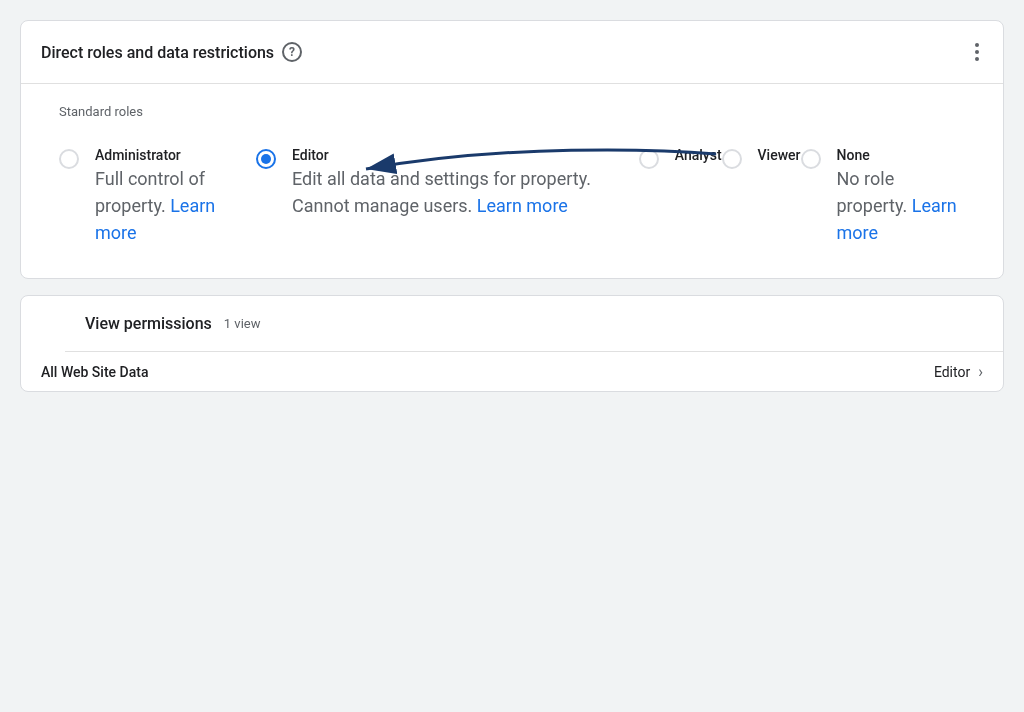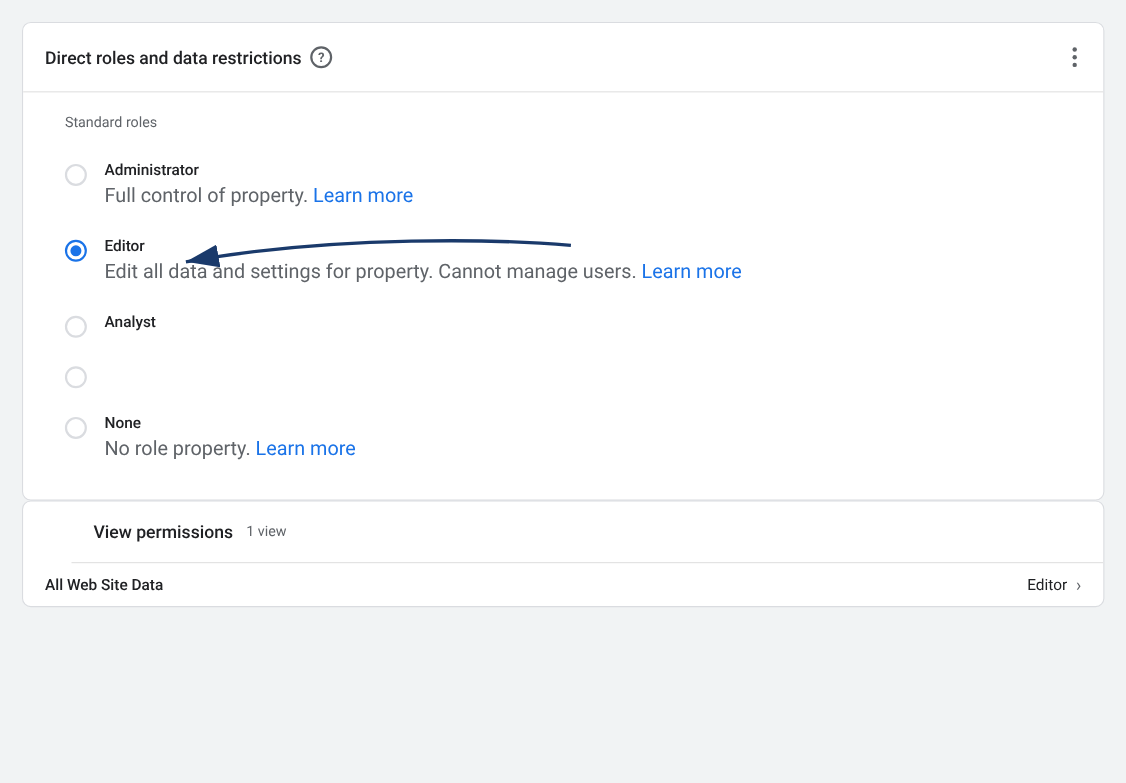--- a/index.html
+++ b/index.html
@@ -17,20 +17,21 @@
       display: flex;
       align-items: flex-start;
       justify-content: center;
       padding: 20px;
     }
 
     .page-container {
       width: 1023px;
       display: flex;
       flex-direction: column;
+      gap: 16px;
     }
 
     .card {
       background: #fff;
       border-radius: 8px;
       border: 1px solid #dadce0;
       overflow: hidden;
     }
 
     .card-header {
@@ -88,21 +89,21 @@
     }
 
     .section-label {
       font-size: 13px;
       color: #5f6368;
       margin-bottom: 16px;
     }
 
     .role-list {
       display: flex;
-      flex-direction: column;
+      flex-direction: row;
       gap: 0;
     }
 
     .role-item {
       display: flex;
       align-items: flex-start;
       gap: 16px;
       padding: 12px 0;
     }
 
@@ -300,20 +301,21 @@
           </div>
         </div>
 
         <div class="role-item">
           <div class="radio-wrapper">
             <div class="radio-outer">
               
             </div>
           </div>
           <div class="role-content">
+            <div class="role-name">Viewer</div>
           </div>
         </div>
 
         <div class="role-item">
           <div class="radio-wrapper">
             <div class="radio-outer">
               
             </div>
           </div>
           <div class="role-content">

